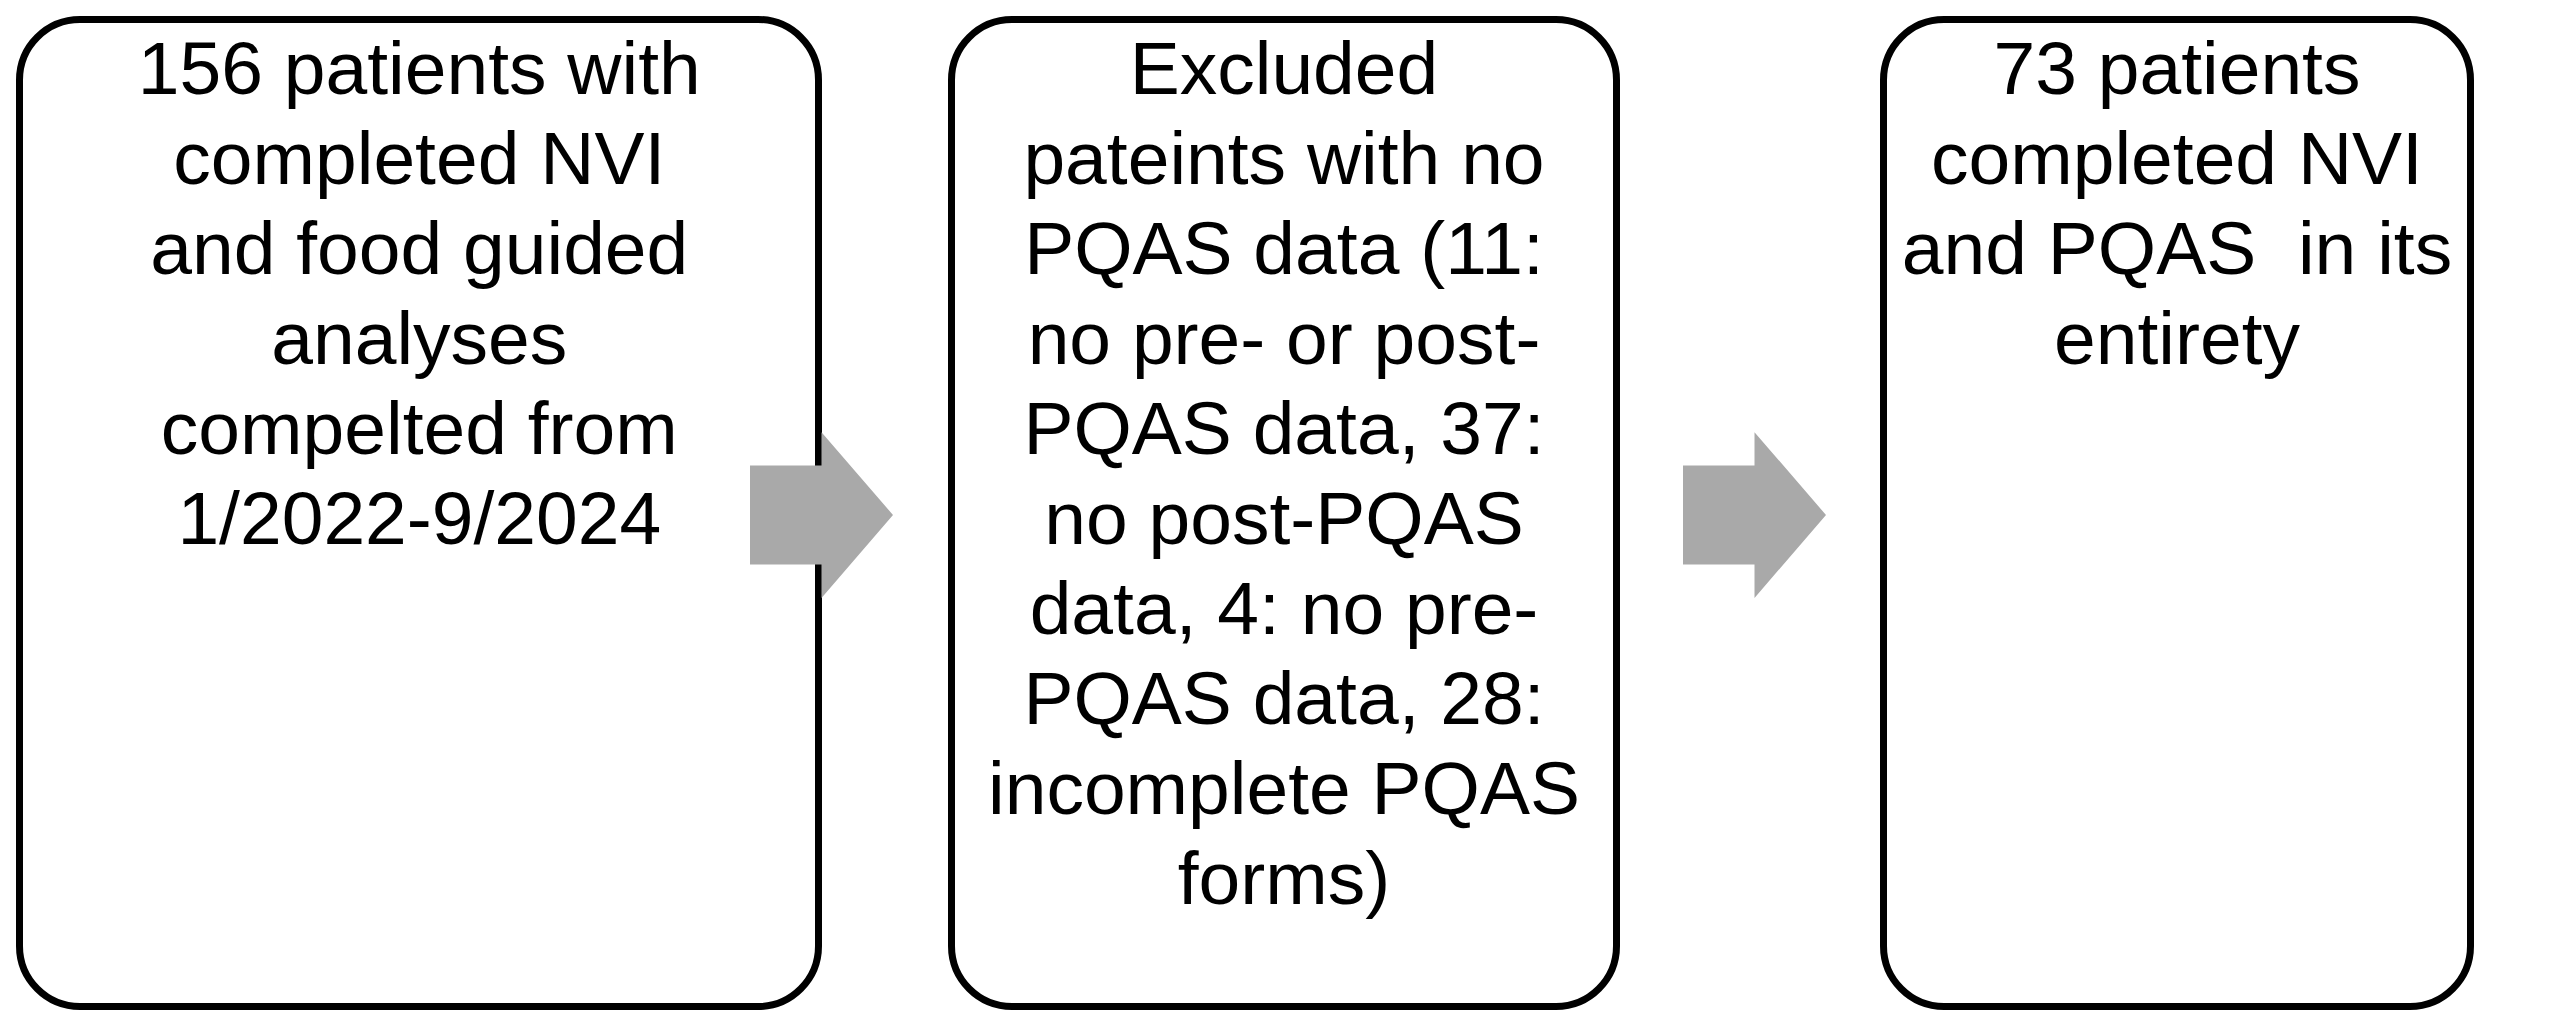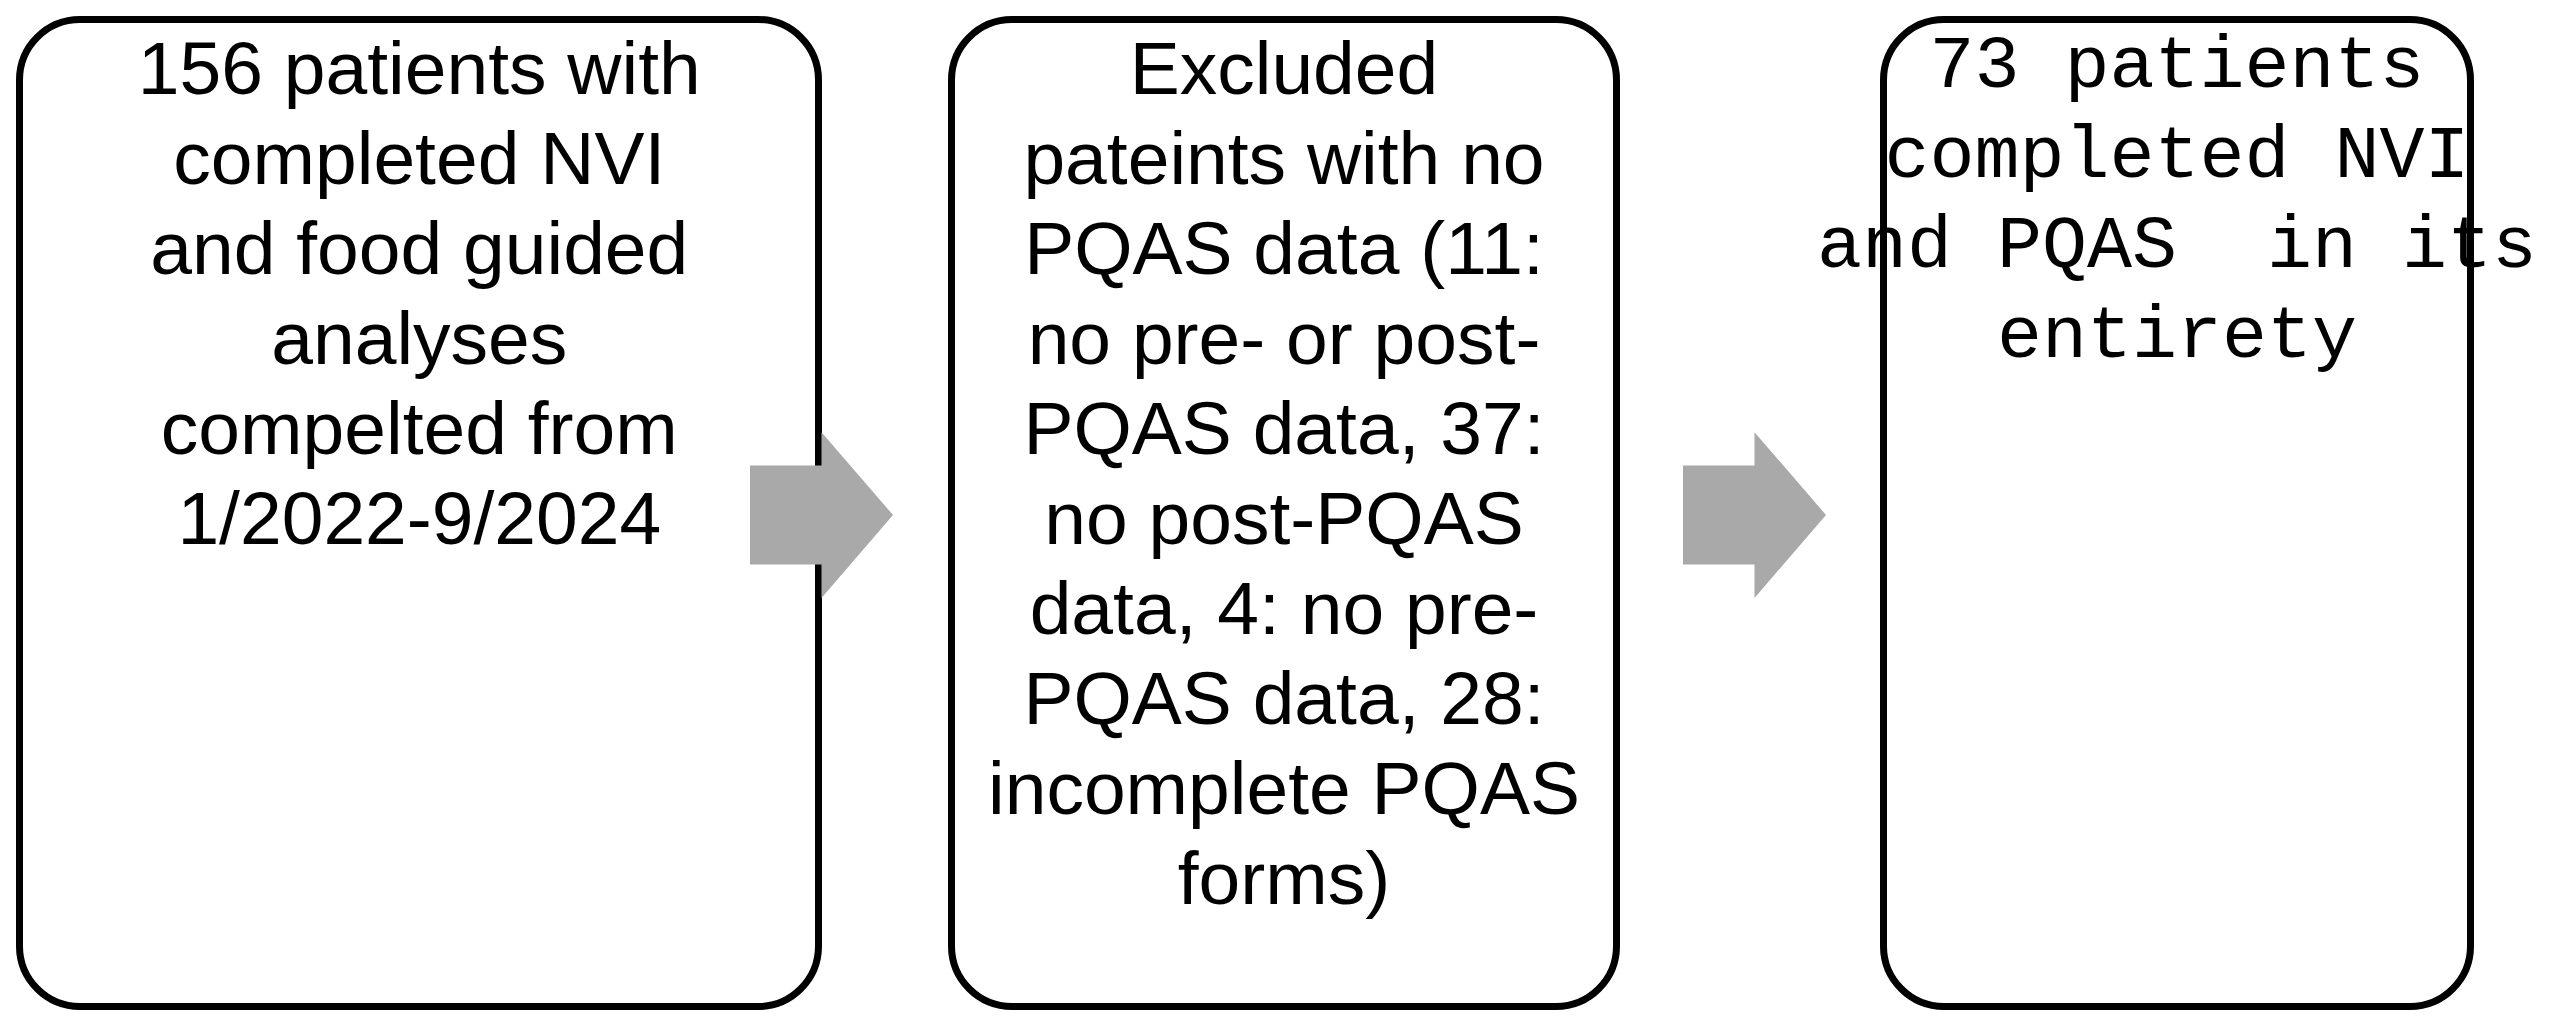--- a/index.html
+++ b/index.html
@@ -21,21 +21,21 @@
     height: 994px;
     box-sizing: border-box;
     border: 7.3px solid #000000;
     border-radius: 64px;
     background: #ffffff;
     display: flex;
     justify-content: center;
   }
   .box1 { left: 16.3px;   width: 806px; }
   .box2 { left: 948px; width: 672px; }
-  .box3 { left: 1880px; width: 594px; font-family: Liberation Mono, monospace; }
+  .box3 { left: 1880px; width: 594px; }
   .box-text {
     white-space: pre;
     text-align: center;
     color: #000000;
     font-size: 75px;
     line-height: 90px;
   }
   .arrow {
     position: absolute;
     top: 432px;

